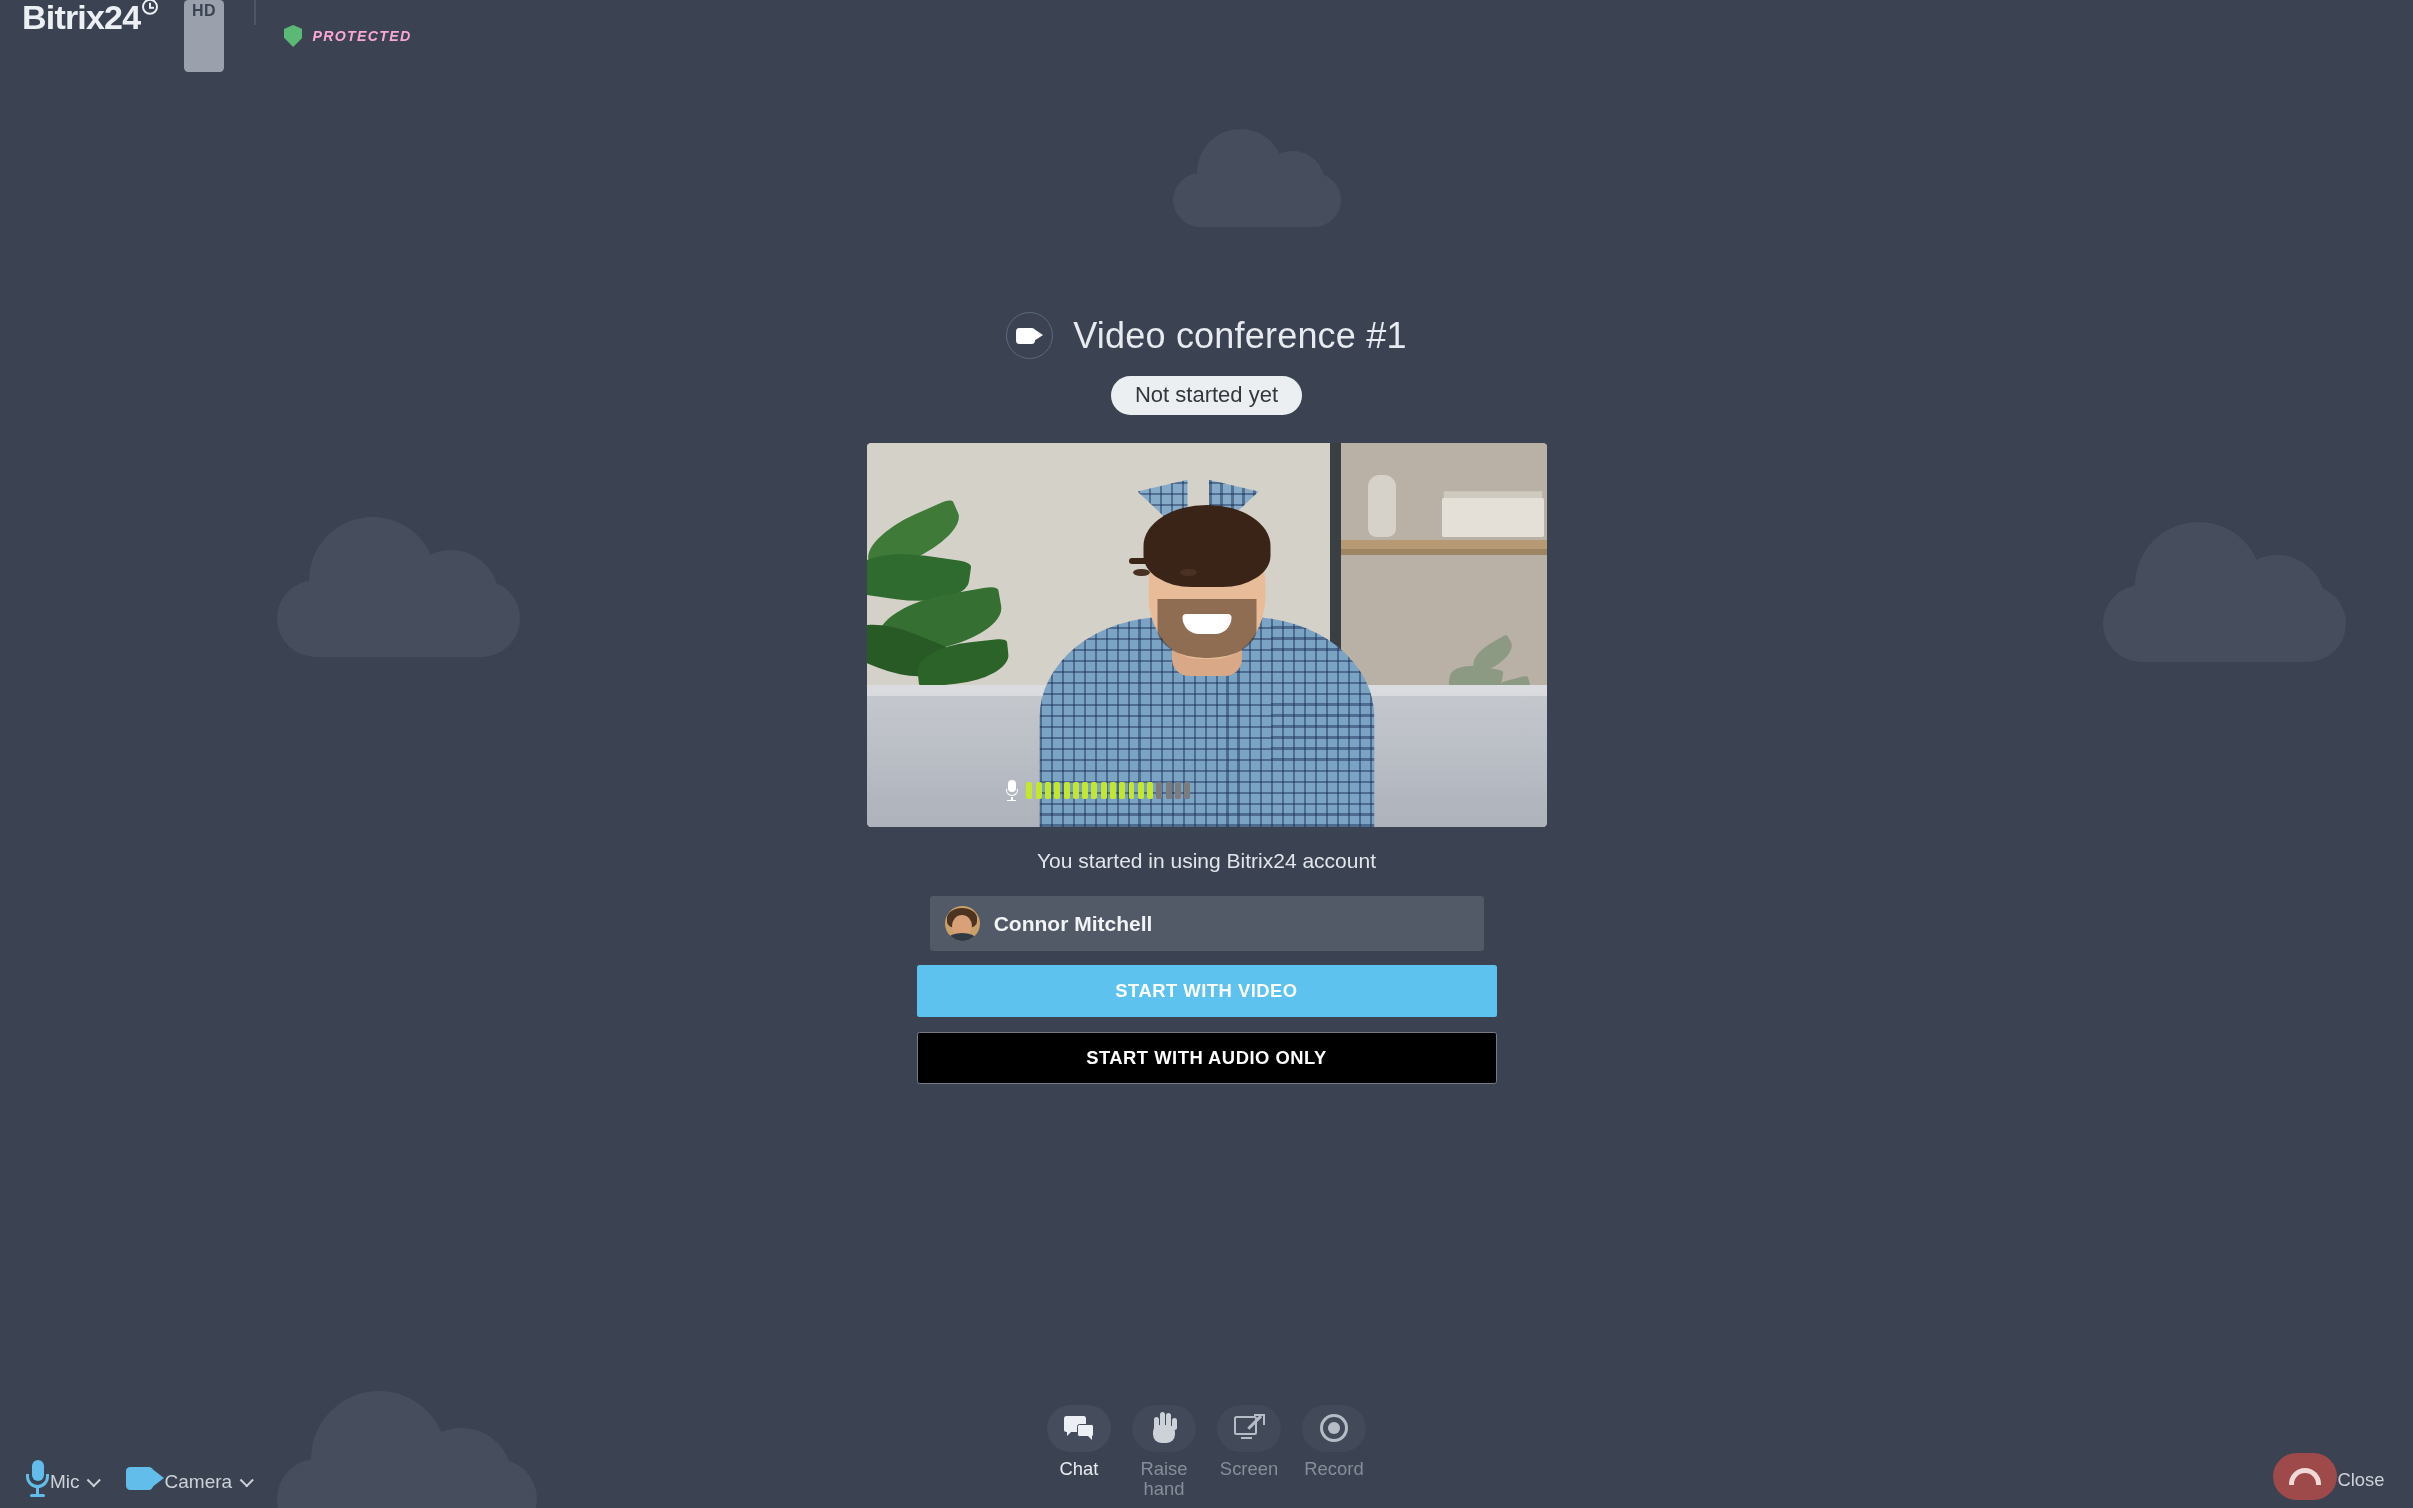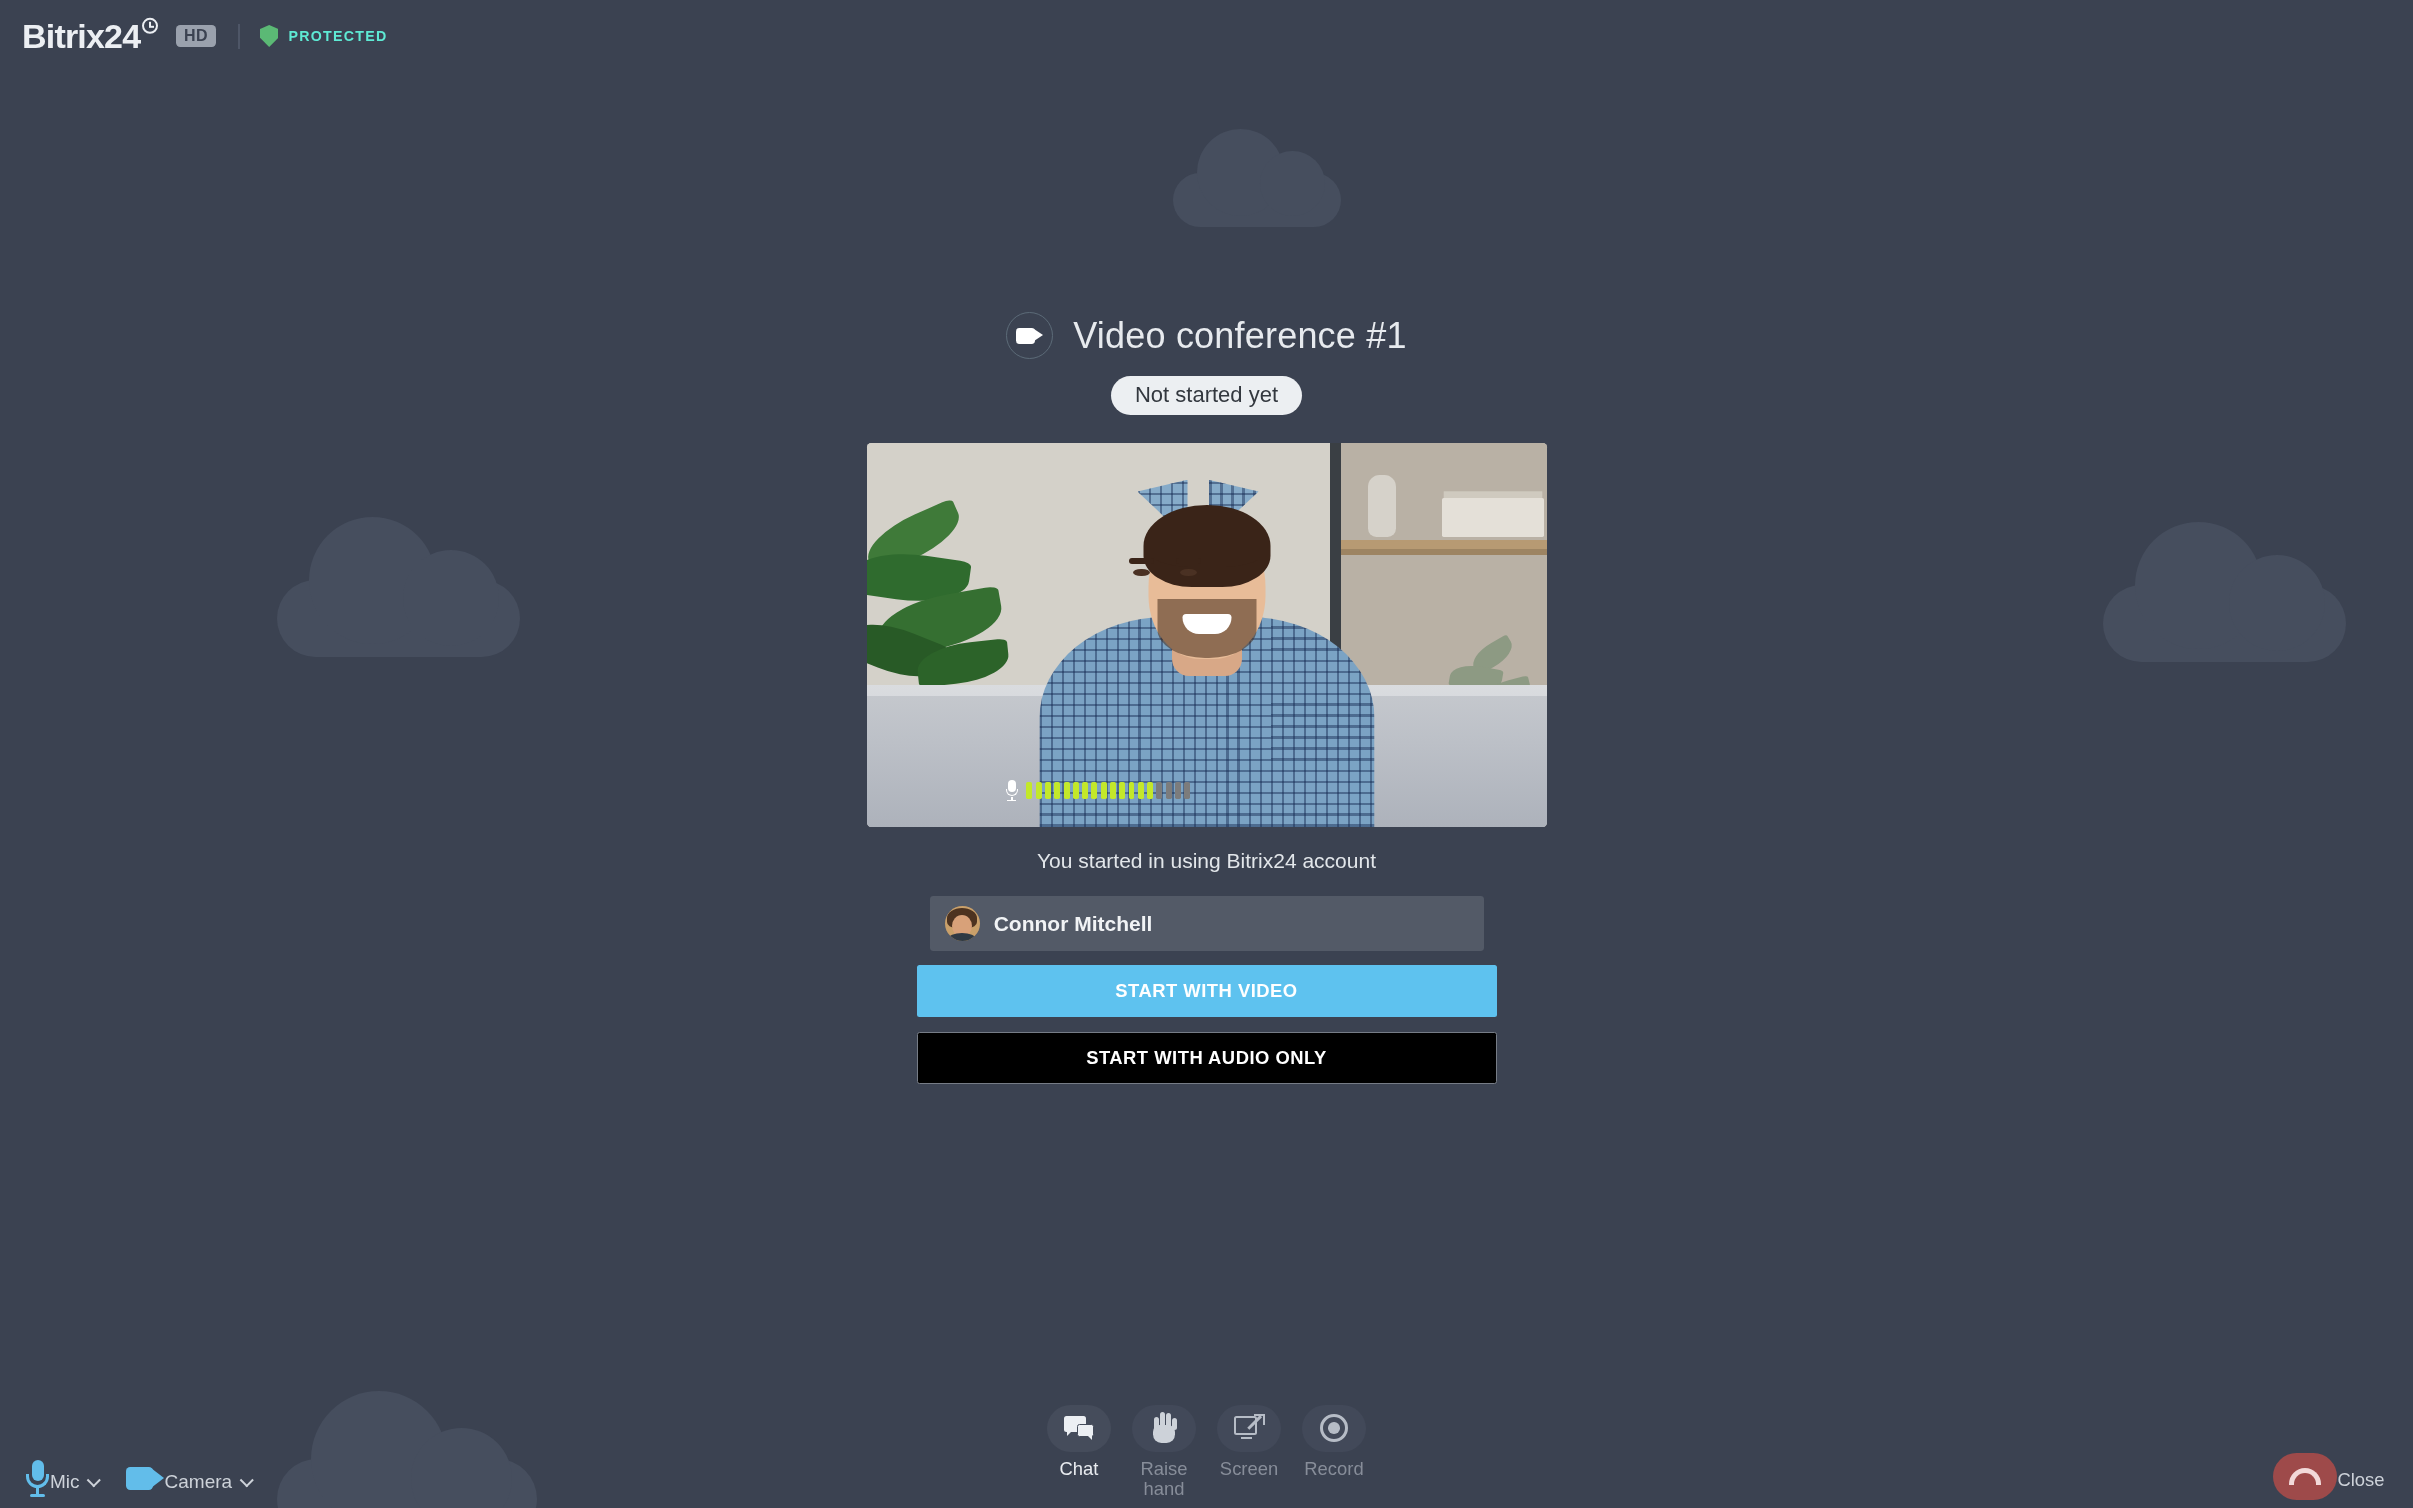--- a/index.html
+++ b/index.html
@@ -22,23 +22,23 @@
     background: #464e5e;
     border-radius: 50%;
     pointer-events: none;
   }
   .cloud-group { position: absolute; pointer-events: none; }
 
   
   .header {
     position: absolute; top: 0; left: 0;
     height: 72px; width: 100%;
-    display: flex; align-items: center;
+    display: flex; 
     padding-left: 22px;
-    gap: 0;
+    gap: 8px;
     z-index: 20;
   }
   .logo {
     display: flex; align-items: baseline;
     color: #eceff3;
     font-size: 34px;
     font-weight: bold;
     letter-spacing: -0.8px;
     line-height: 1;
   }
@@ -82,24 +82,25 @@
   .protected {
     margin-left: 20px;
     display: flex; align-items: center; gap: 10px;
   }
   .shield {
     width: 18.4px; height: 22px;
     background: #5bb975;
     clip-path: polygon(50% 0%, 100% 18%, 100% 58%, 50% 100%, 0% 58%, 0% 18%);
   }
   .protected-label {
-    color: #5eead4;
+    color: #f9a8d4;
     font-size: 14.2px;
     font-weight: bold;
     letter-spacing: 1.3px;
+    font-style: italic;
   }
 
   
   .center {
     position: absolute;
     left: 50%; top: 312px;
     transform: translateX(-50%);
     width: 754px;
     display: flex; flex-direction: column; align-items: center;
     z-index: 10;

